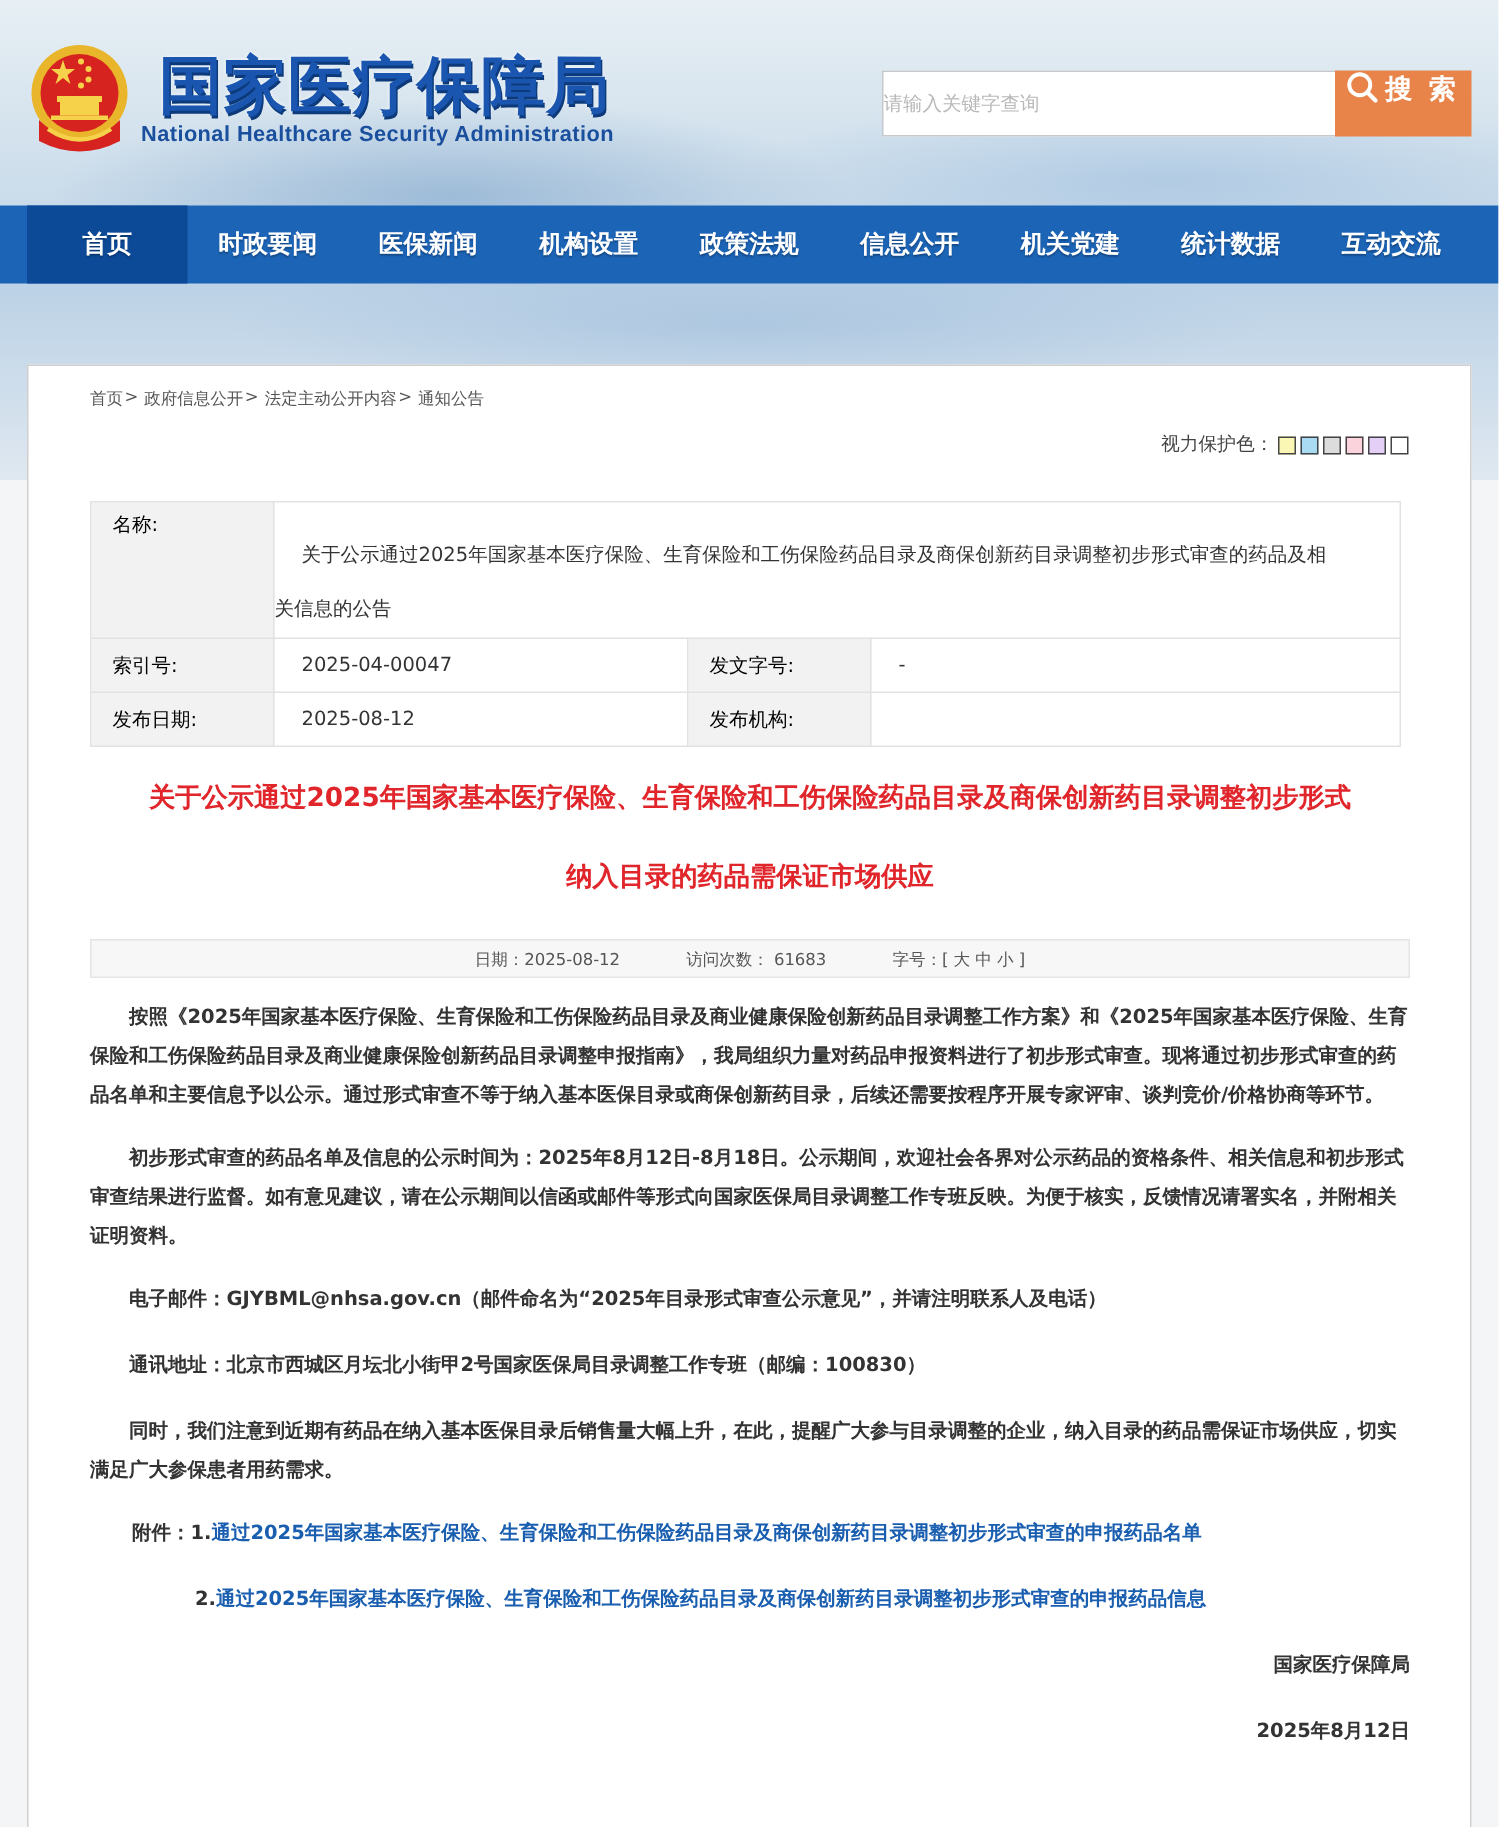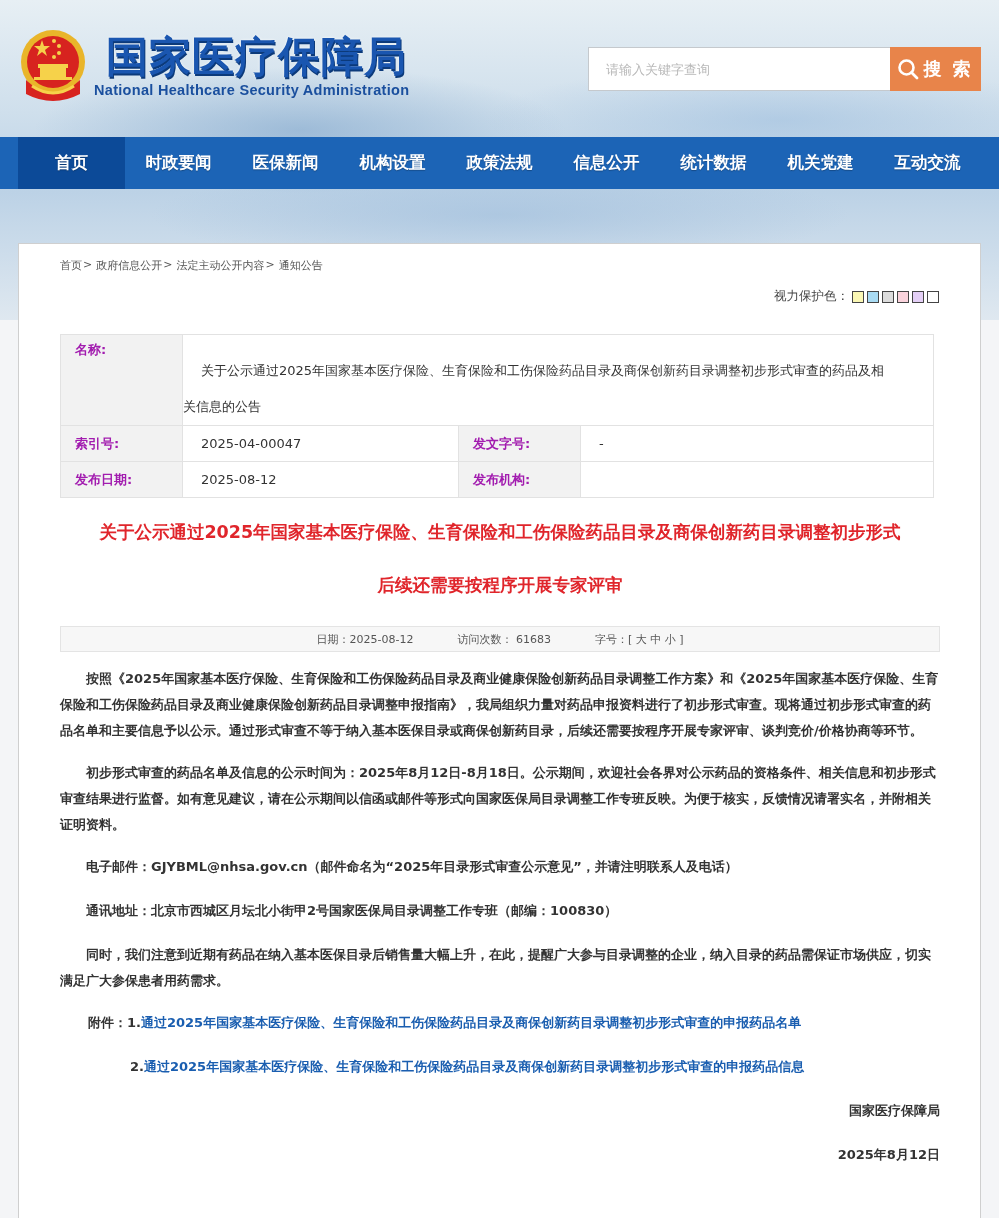--- a/index.html
+++ b/index.html
@@ -32,29 +32,29 @@
   }
   .logo-en {
     position: absolute; left: 94px; top: 82px;
     font-family: "Liberation Sans", sans-serif;
     font-weight: bold; font-size: 14.5px; color: #1a4f9e;
     letter-spacing: 0.3px;
   }
   .search-box {
     position: absolute; left: 588px; top: 47px; width: 303px; height: 44px;
     background: #fff; border: 1px solid #c5c9cd;
-    padding-left: 17px; font-size: 13px; color: #b5b5b5; line-height: 42px;
+    font-size: 13px; color: #b5b5b5; line-height: 42px;
     outline: none;
     font-family: "DejaVu Sans", sans-serif;
   }
   .search-box::placeholder { color: #b9b9b9; }
   .search-btn {
     position: absolute; left: 890px; top: 47px; width: 91px; height: 44px;
     background: #e8844a; color: #fff; border: none;
-    display: flex; align-items: center; justify-content: center;
+    display: flex; justify-content: center;
     font-size: 18px; font-weight: bold; letter-spacing: 3px; cursor: pointer;
   }
   .search-btn svg { margin-right: 4px; }
   .nav {
     position: absolute; left: 0; top: 137px; width: 999px; height: 52px;
     background: #1c64b6;
     display: flex; padding-left: 18px;
   }
   .nav-item {
     width: 107px; height: 52px; line-height: 52px; text-align: center;
@@ -77,21 +77,21 @@
     font-size: 12.5px; color: #444;
   }
   .eye .swatch {
     width: 12px; height: 12px; border: 1px solid #444; margin-left: 3px; cursor: pointer;
   }
   .meta {
     position: absolute; left: 41px; top: 90px; width: 874px;
     border-collapse: collapse; font-size: 13px;
   }
   .meta td { border: 1px solid #e2e2e2; height: 36px; vertical-align: middle; }
-  .meta .lbl { background: #f2f2f2; font-weight: bold; color: #a21caf; padding-left: 14px; }
+  .meta .lbl { background: #f2f2f2; font-weight: normal; color: #000000; padding-left: 14px; }
   .meta .val { color: #333; padding-left: 18px; }
   .meta .name-val { line-height: 36px; padding: 18px 4px 0 0; text-indent: 18px; }
   .meta .name-val span { display: block; }
   .title {
     position: absolute; left: 41px; top: 262px; width: 880px; text-align: center;
     color: #e0252b; font-size: 17.5px; font-weight: bold; line-height: 53px;
   }
   .info-bar {
     position: absolute; left: 41px; top: 382px; width: 880px; height: 26px;
     background: #f7f7f7; border: 1px solid #e4e4e4;
@@ -145,22 +145,22 @@
   </button>
 </div>
 
 <div class="nav">
   <div class="nav-item active">首页</div>
   <div class="nav-item">时政要闻</div>
   <div class="nav-item">医保新闻</div>
   <div class="nav-item">机构设置</div>
   <div class="nav-item">政策法规</div>
   <div class="nav-item">信息公开</div>
+  <div class="nav-item">机关党建</div>
   <div class="nav-item">统计数据</div>
-  <div class="nav-item">机关党建</div>
   <div class="nav-item">互动交流</div>
 </div>
 
 <div class="card">
   <div class="breadcrumb">
     <span>首页</span>
       <span class="sep">&gt;</span>
     <span>政府信息公开</span>
       <span class="sep">&gt;</span>
     <span>法定主动公开内容</span>
@@ -197,21 +197,21 @@
       <td class="lbl">发布日期:</td>
       <td class="val">2025-08-12</td>
       <td class="lbl">发布机构:</td>
       <td class="val"></td>
     </tr>
   </tbody>
     </table>
 
   <div class="title">
     <div>关于公示通过2025年国家基本医疗保险、生育保险和工伤保险药品目录及商保创新药目录调整初步形式</div>
-    <div>后续还需要按程序开展专家评审</div>
+    <div>纳入目录的药品需保证市场供应</div>
   </div>
 
   <div class="info-bar">
     <span class="item">日期：2025-08-12</span>
     <span class="item">访问次数： 61683</span>
     <span class="item">
       <span>字号：[</span>
       <span class="fs">大</span>
       <span class="fs">中</span>
       <span class="fs">小</span>

